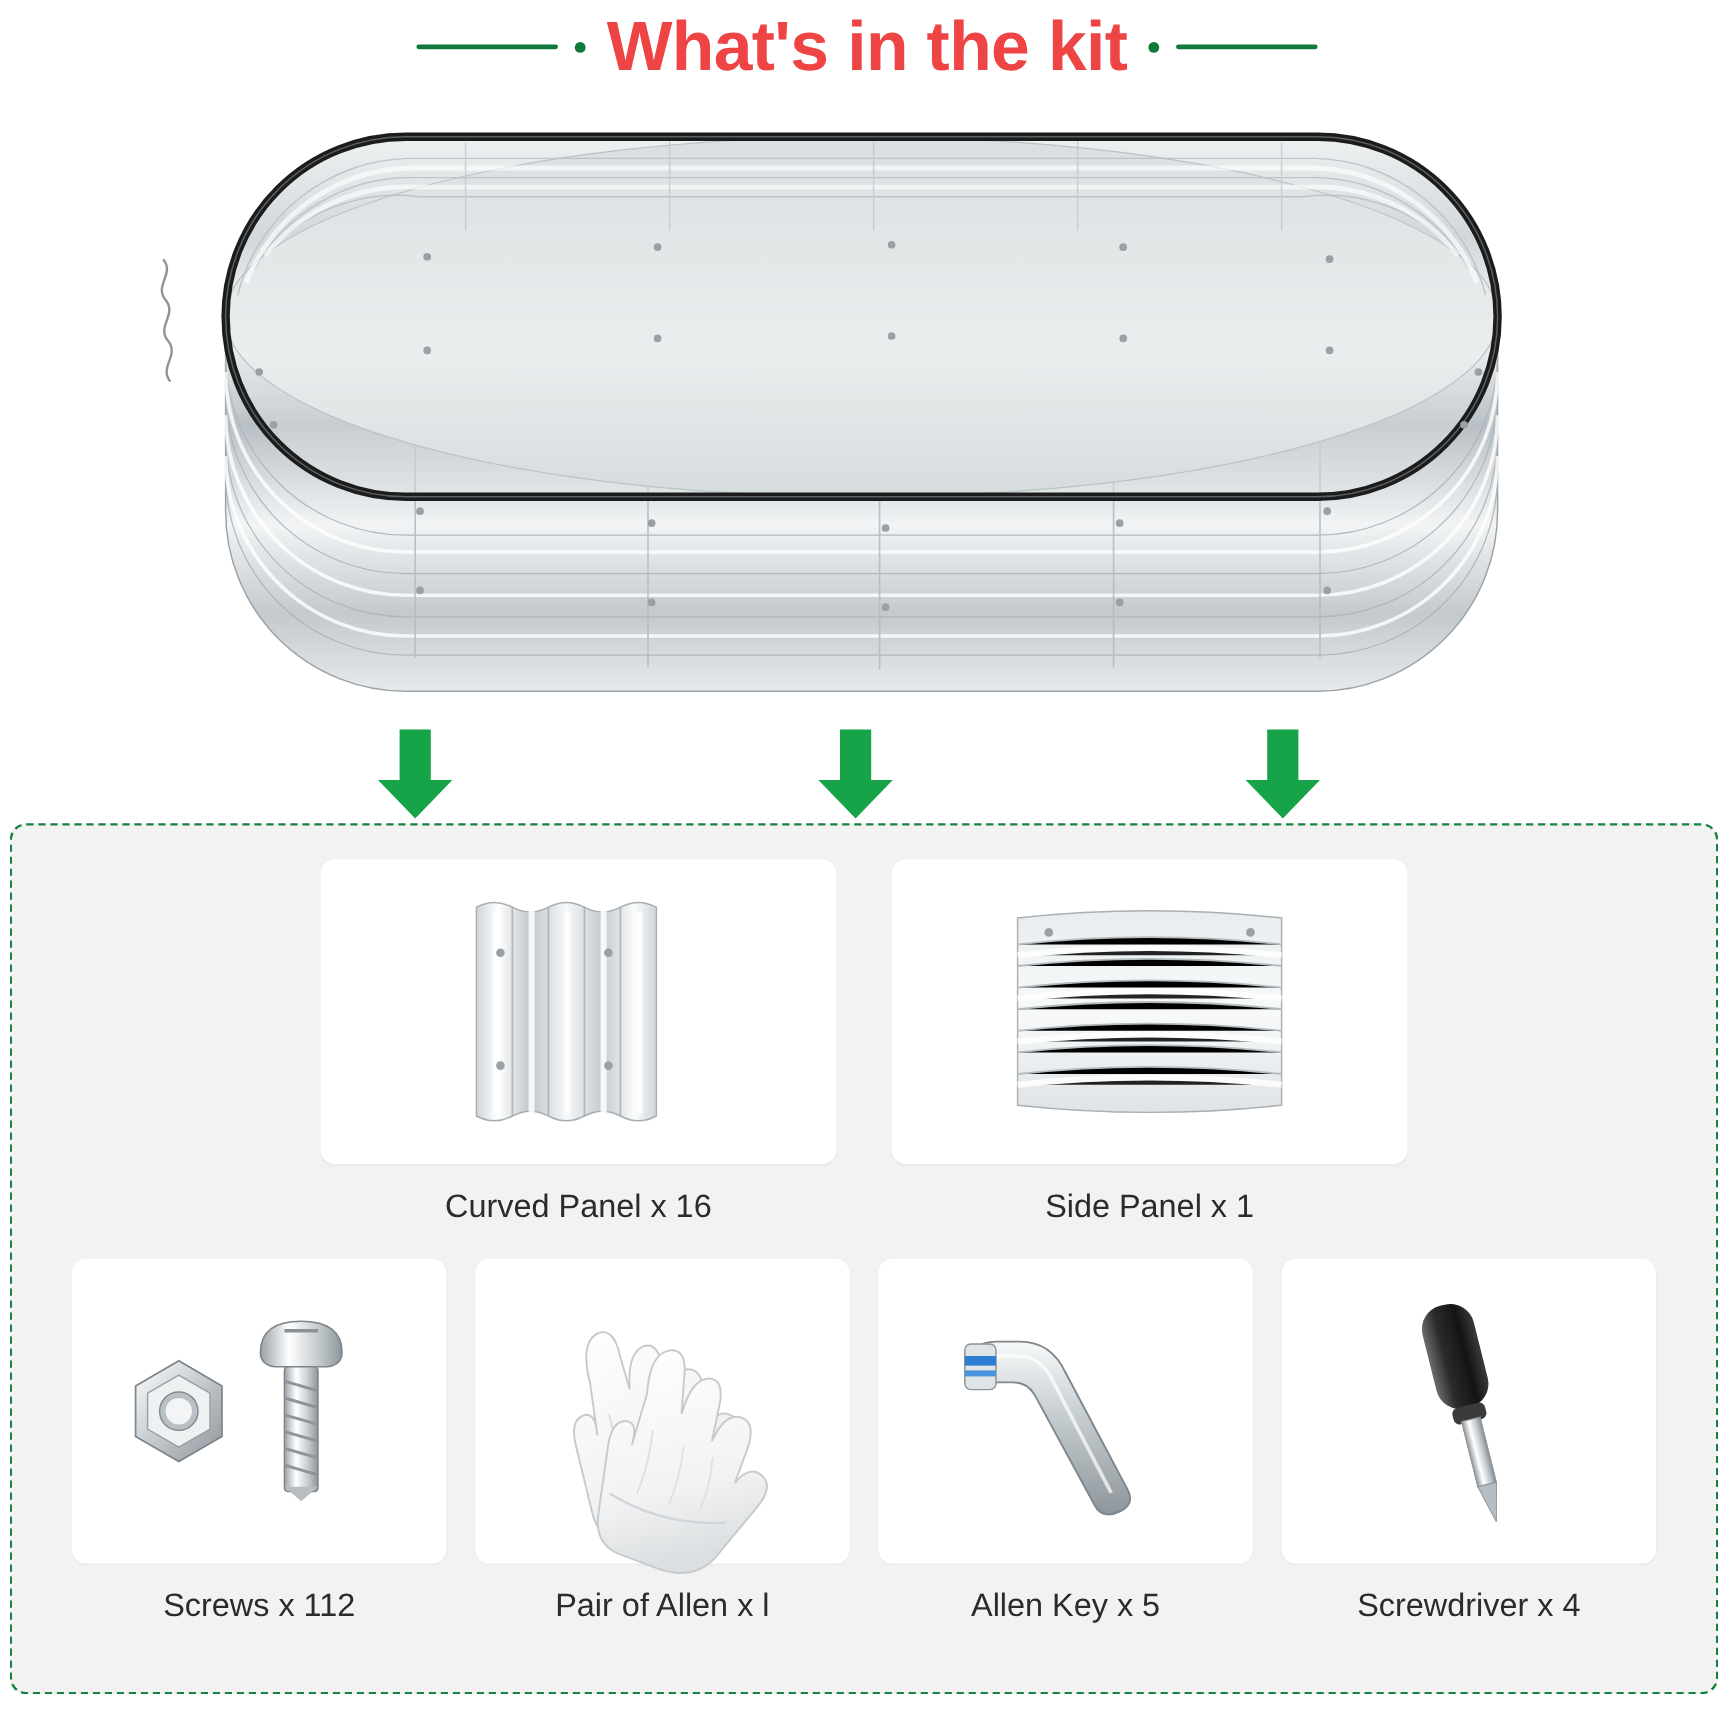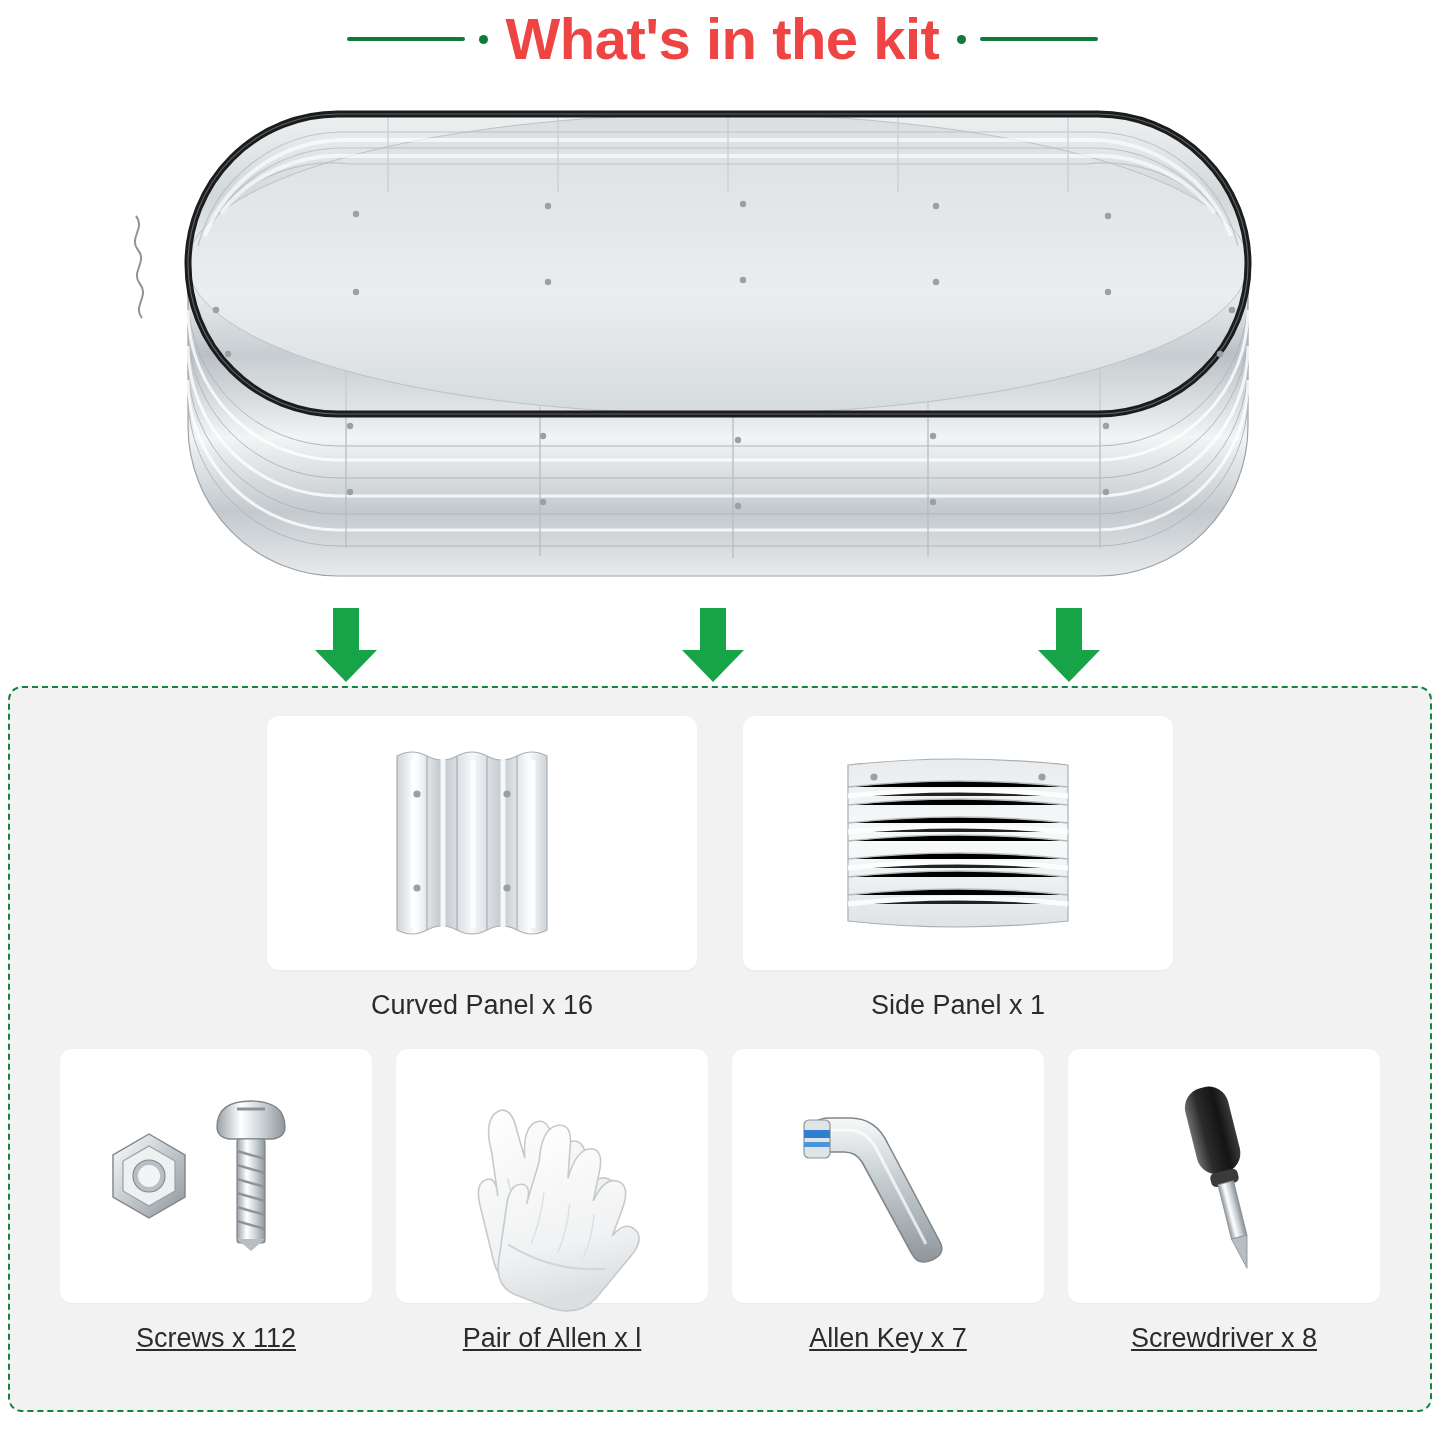--- a/index.html
+++ b/index.html
@@ -94,21 +94,21 @@
     border: 2px dashed #15833f;
     border-radius: 14px;
     background: #f2f2f2;
     padding: 18px 18px 6px 18px;
   }
   .row {
     display: flex;
     justify-content: center;
   }
   .row.r1 { gap: 46px; margin-top: 10px; }
-  .row.r2 { gap: 24px; margin-top: 28px; text-decoration: underline; }
+  .row.r2 { gap: 24px; margin-top: 28px; }
 
   .cell {
     display: flex;
     flex-direction: column;
     align-items: center;
   }
   .card {
     background: #ffffff;
     border-radius: 12px;
     display: flex;
@@ -466,21 +466,21 @@
             <path d="M46,44 h34 q20,0 30,22 l48,92"></path>
           </g>
 
           <g>
             <rect x="36" y="34" width="26" height="38" rx="5" fill="#dfe4e7" stroke="#8c9398" stroke-width="1.2"></rect>
             <rect x="36" y="44" width="26" height="8" fill="#2e7fd1"></rect>
             <rect x="36" y="56" width="26" height="5" fill="#4a93dd"></rect>
           </g>
         </svg>
       </div>
-      <div class="caption">Allen Key x 7</div>
+      <div class="caption">Allen Key x 5</div>
     </div>
 
     <div class="cell">
       <div class="card">
         <svg width="200" height="210" viewBox="0 0 200 210">
           <defs>
             <linearGradient id="hdlG" x1="0" y1="0" x2="1" y2="0">
               <stop offset="0%" stop-color="#6d6d6d"></stop>
               <stop offset="30%" stop-color="#2b2b2b"></stop>
               <stop offset="70%" stop-color="#141414"></stop>
@@ -494,17 +494,17 @@
             </linearGradient>
           </defs>
           <g transform="rotate(-14 100 105)">
             <rect x="78" y="14" width="44" height="88" rx="20" fill="url(#hdlG)"></rect>
             <rect x="86" y="100" width="28" height="14" rx="5" fill="#3b3b3b"></rect>
             <rect x="92" y="112" width="16" height="56" fill="url(#shftG)" stroke="#8b9297" stroke-width="0.8"></rect>
             <path d="M92,168 L100,200 L108,168 Z" fill="#b7bec3" stroke="#8b9297" stroke-width="0.8"></path>
           </g>
         </svg>
       </div>
-      <div class="caption">Screwdriver x 8</div>
+      <div class="caption">Screwdriver x 4</div>
     </div>
 
   </div>
 </div>
 
 </body></html>

